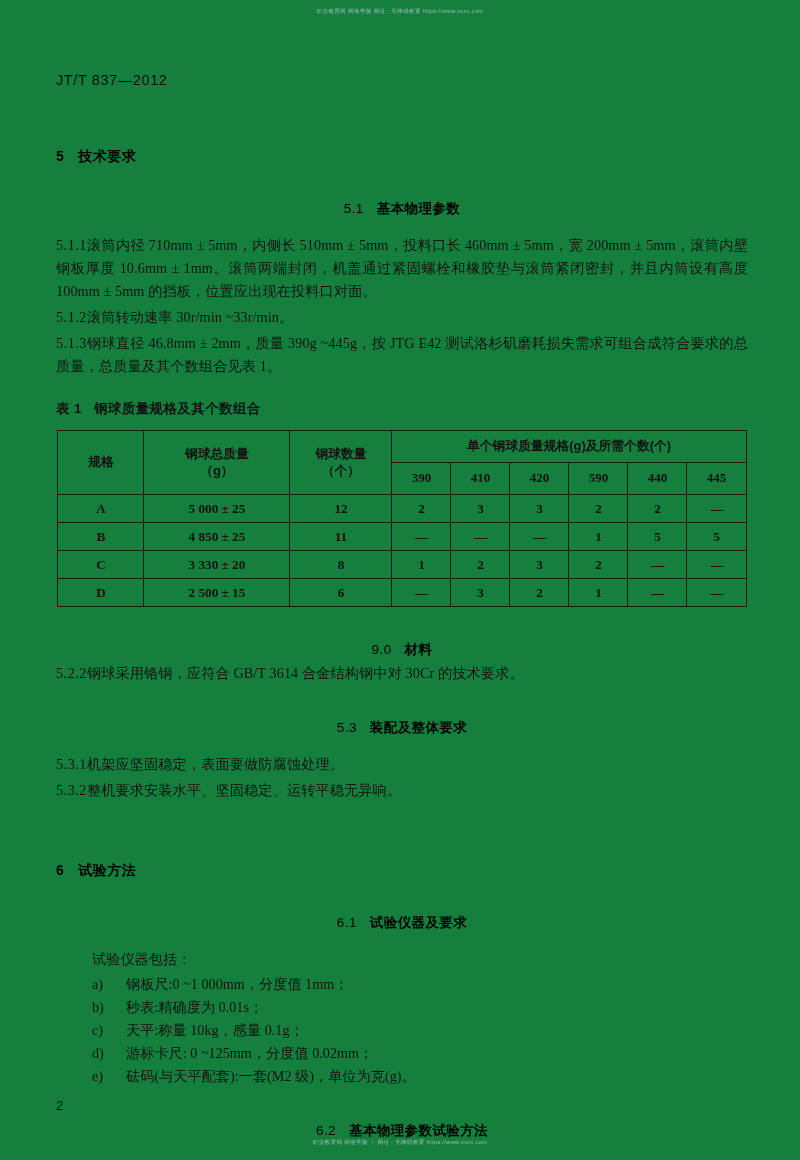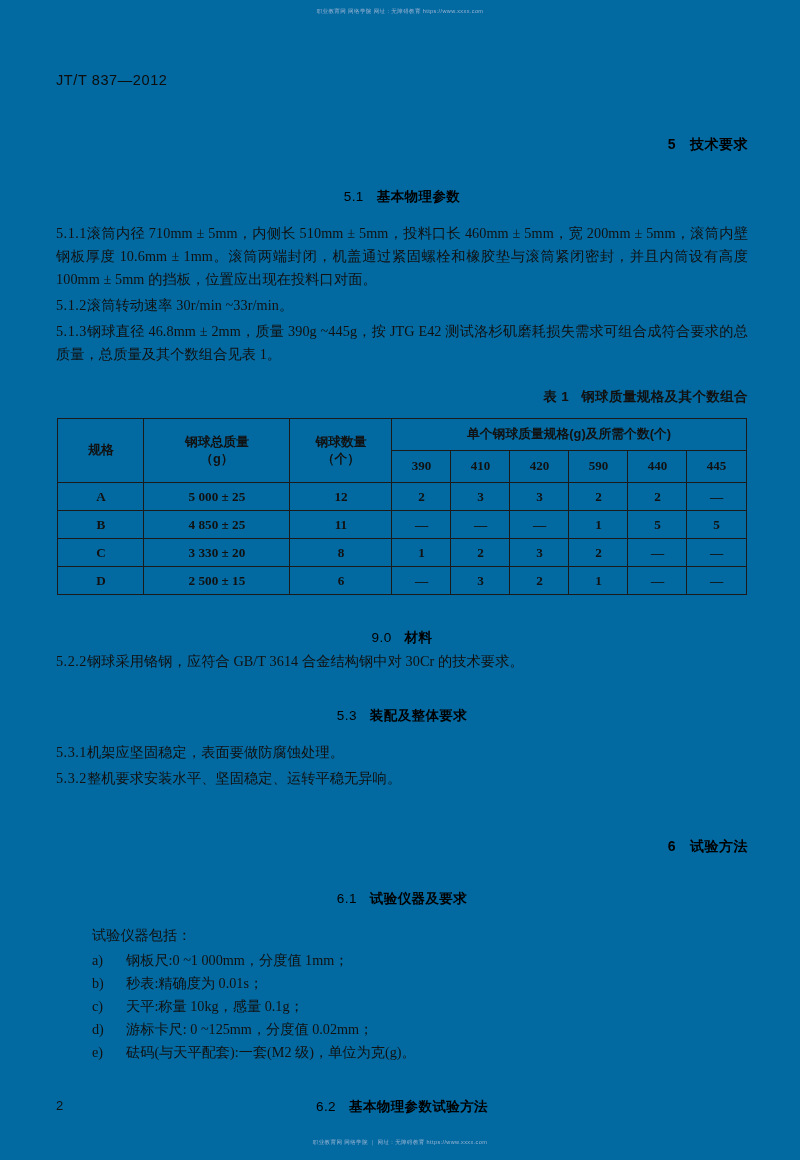--- a/index.html
+++ b/index.html
@@ -13,21 +13,21 @@
     height: 1160px;
     position: relative;
     font-family: "Liberation Serif", "DejaVu Serif", serif;
     color: #111111;
     overflow: hidden;
   }
 
   .page {
     position: absolute;
     inset: 0;
-    background: #0369a1;
+    background: #15803d;
   }
 
   
   .watermark {
     position: absolute;
     left: 0;
     right: 0;
     text-align: center;
     font-family: "Liberation Sans", sans-serif;
     font-size: 5.5px;
@@ -56,23 +56,22 @@
     margin: 0 0 0 0;
     padding-top: 10px;
   }
 
   
   .h1 {
     font-family: "Liberation Sans", sans-serif;
     font-size: 14px;
     font-weight: bold;
     color: #000;
-    margin: 48px 0 0 0;
+    margin: 60px 0 0 0;
     letter-spacing: 0.5px;
-    text-align: right;
   }
   .h1 .num { font-weight: bold; margin-right: 14px; }
 
   .h2 {
     font-family: "Liberation Sans", sans-serif;
     font-size: 13.5px;
     font-weight: bold;
     color: #000;
     margin: 34px 0 0 0;
     letter-spacing: 0.4px;
@@ -113,21 +112,21 @@
   }
   ul.alpha li .marker {
     width: 34px;
     flex: 0 0 34px;
     font-family: "Liberation Serif", serif;
   }
   ul.alpha li .itxt { flex: 1 1 auto; }
 
   
   .table-caption {
-    text-align: right;
+    text-align: left;
     font-family: "Liberation Sans", sans-serif;
     font-size: 13.5px;
     font-weight: bold;
     margin: 22px 0 12px 0;
     letter-spacing: 0.4px;
   }
   .table-caption .cap-num { margin-right: 12px; }
 
   table.spec {
     border-collapse: collapse;

